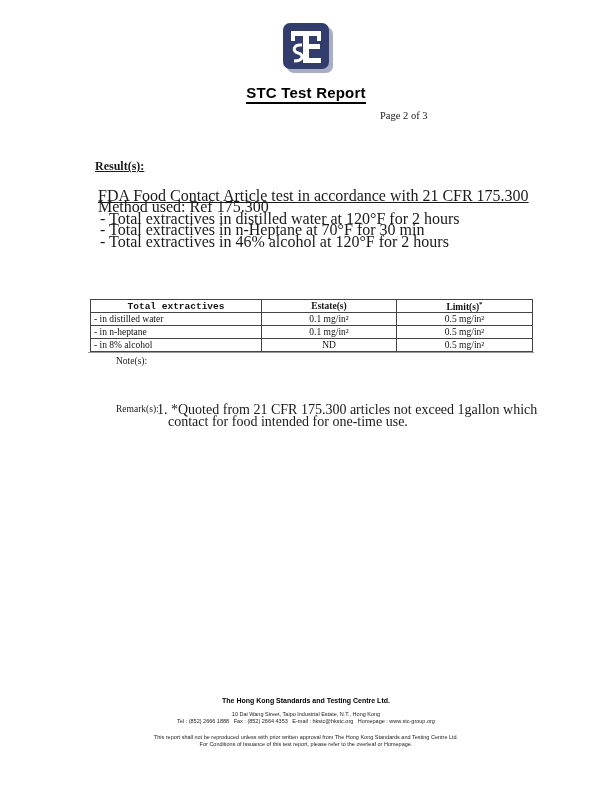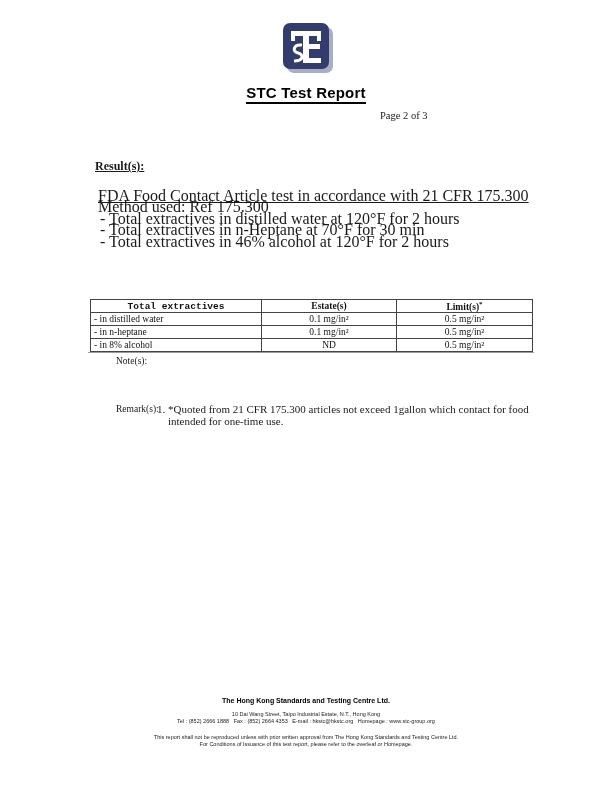--- a/index.html
+++ b/index.html
@@ -48,21 +48,21 @@
   .t-results td.val{text-align:center;}
   sup{font-size:7px;}
 
   .divider{left:88px;top:352px;width:446px;height:1px;background:#9a9a9a;}
 
   .note-label,.remark-label{left:100px;font-size:9.5px;margin-left:16px;}
   .note-label{top:356px;}
   .note-items{left:157px;top:356px;font-size:9.5px;line-height:11.3px;}
   .remark-label{top:404px;}
   .remark-items{
-    left:157px;top:404px;width:382px;font-size:11px;line-height:11.5px;
+    left:157px;top:404px;width:382px;font-size:14px;line-height:11.5px;
     padding-left:11px;text-indent:-11px;
   }
 
   
   .footer-company{top:697px;left:0;width:612px;text-align:center;
     font-family:"Liberation Sans",sans-serif;font-weight:bold;font-size:7px;color:#000;}
   .f-small{left:0;width:612px;text-align:center;
     font-family:"Liberation Sans",sans-serif;font-size:5.5px;color:#222;white-space:pre;}
   .f-address{top:711px;}
   .f-contact{top:718px;}

